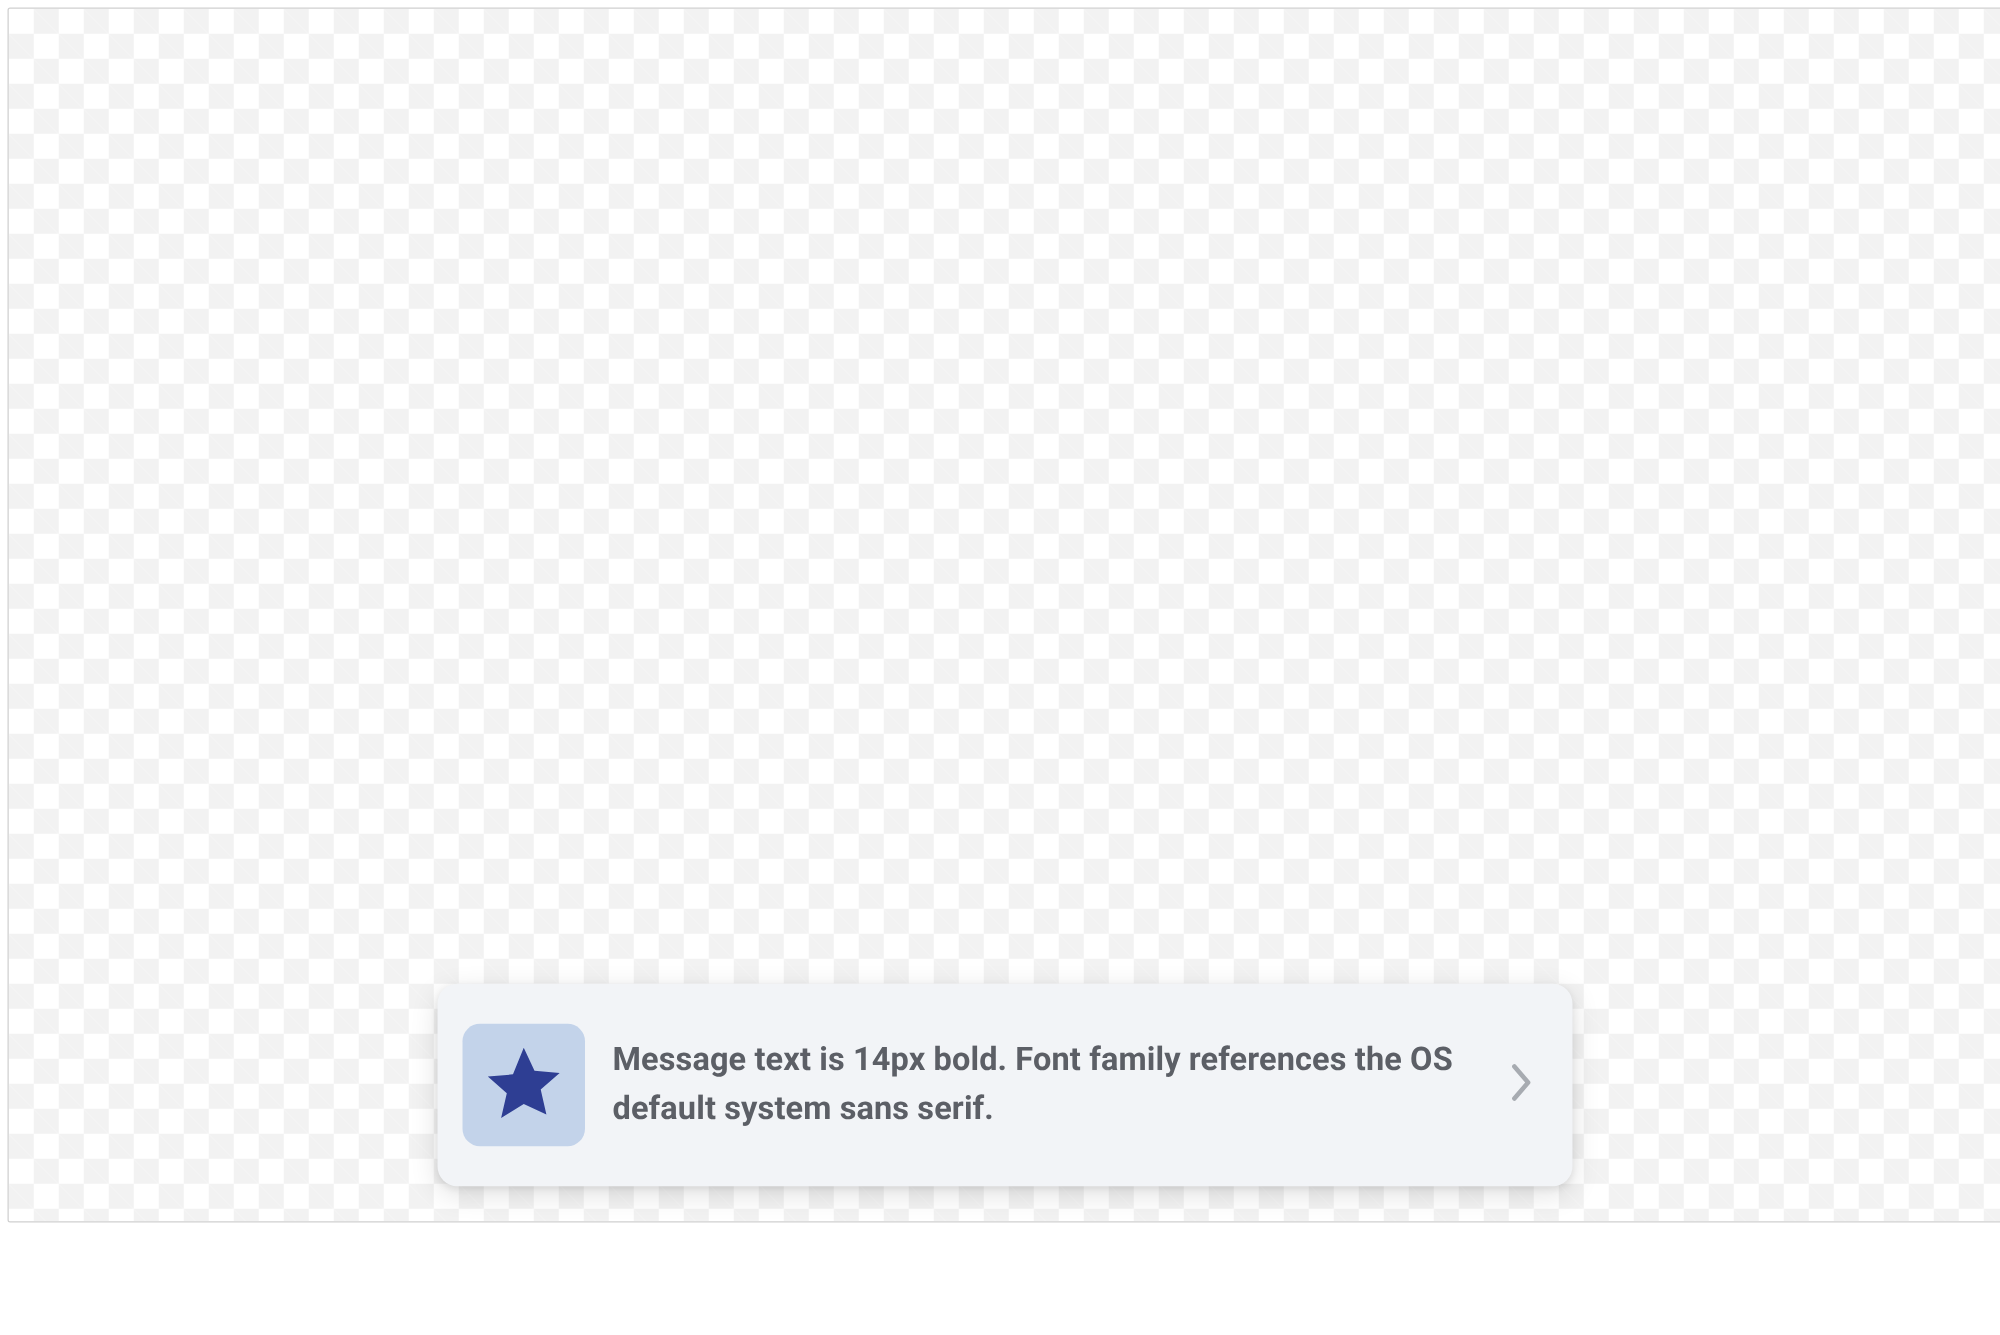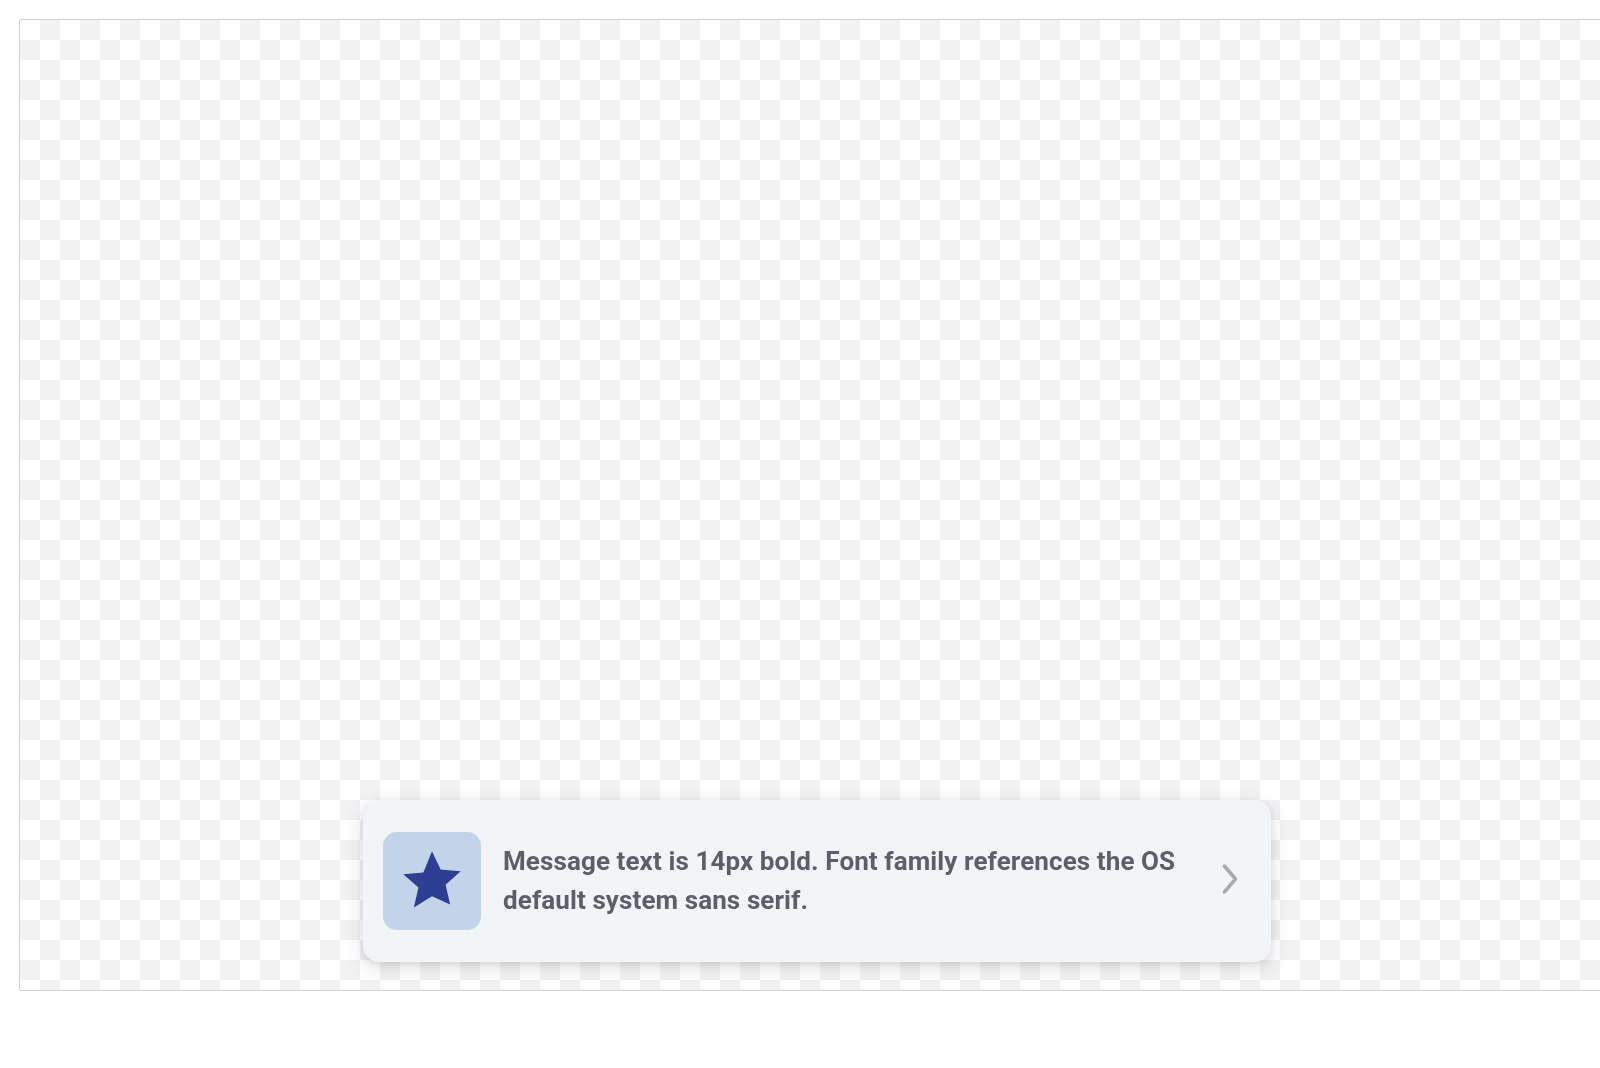--- a/index.html
+++ b/index.html
@@ -4,21 +4,21 @@
 <style>
   * { box-sizing: border-box; margin: 0; padding: 0; }
   html, body {
     width: 1600px;
     height: 1068px;
     font-family: -apple-system, BlinkMacSystemFont, "Segoe UI", Roboto, Helvetica, Arial, sans-serif;
     background: #ffffff;
   }
   .stage-wrap {
     width: 1600px;
-    padding: 17px;
+    padding: 4px;
   }
   .stage {
     width: 1596px;
     height: 972px;
     margin: 2px;
     border: 1px solid #d0d0d0;
     border-radius: 2px;
     position: relative;
     
     background-color: #ffffff;

